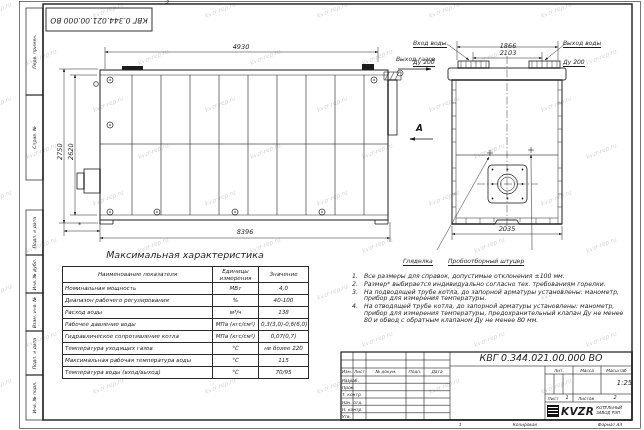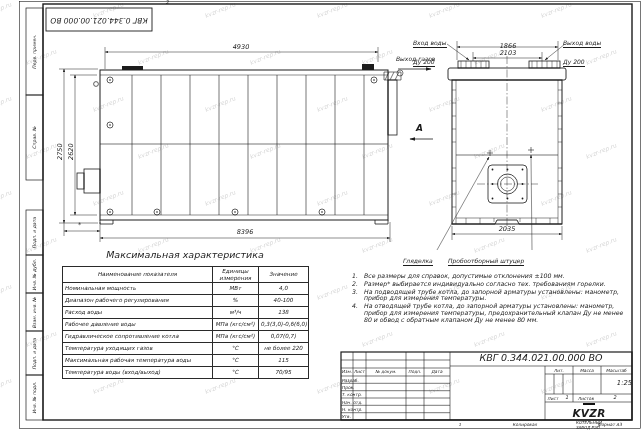--- a/index.html
+++ b/index.html
@@ -362,21 +362,21 @@
   <div class="abs tbs c" style="left:545px;top:367.5px;width:28px;">Лит.</div>
   <div class="abs tbs c" style="left:573px;top:367.5px;width:28px;">Масса</div>
   <div class="abs tbs c" style="left:601px;top:367.5px;width:31px;">Масштаб</div>
   <div class="abs t c" style="left:601px;top:380px;width:47px;font-size:6.8px;">1:25</div>
 
   <div class="abs tbs c" style="left:545px;top:395.5px;width:16px;">Лист</div>
   <div class="abs t c" style="left:561px;top:395px;width:12px;font-size:5px;">1</div>
   <div class="abs tbs c" style="left:574px;top:395.5px;width:24px;">Листов</div>
   <div class="abs t c" style="left:598px;top:395px;width:34px;font-size:5px;">2</div>
 
-  <div class="abs" style="left:547px;top:403px;width:84px;height:16px;display:flex;align-items:center;gap:2px;flex-direction:column;">
+  <div class="abs" style="left:547px;top:403px;width:84px;height:16px;display:flex;align-items:center;gap:2px;">
     <span class="logo-sq"></span>
     <span style="font-weight:bold;font-size:10.5px;font-style:italic;letter-spacing:.3px;">KVZR</span>
     <span style="display:flex;flex-direction:column;font-size:4px;line-height:1.2;font-style:italic;">
       <span>КОТЕЛЬНЫЙ</span>
       <span>ЗАВОД РЭП</span>
     </span>
   </div>
 
   <div class="abs tbs c" style="left:455px;top:421.5px;width:10px;">1</div>
   <div class="abs tbs c" style="left:495px;top:421.5px;width:60px;">Копировал</div>

